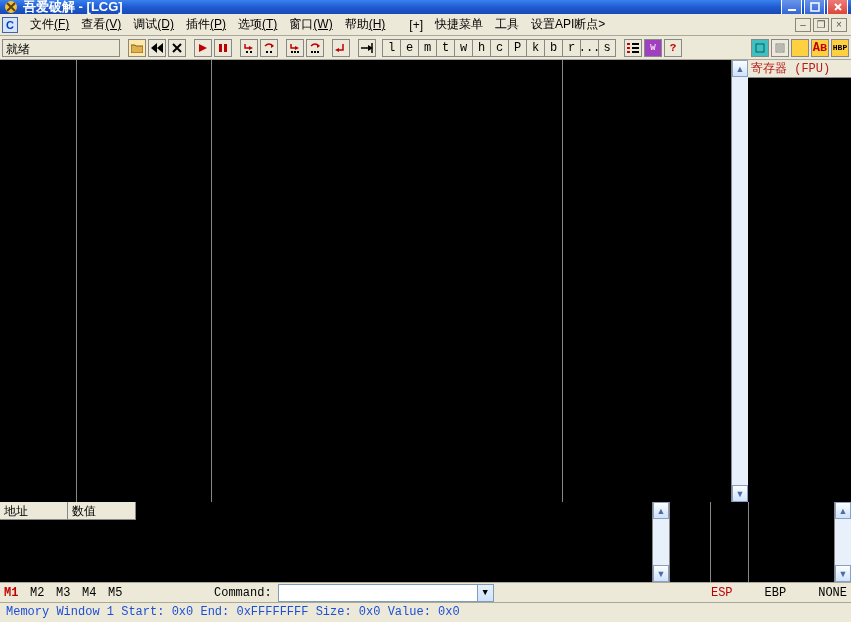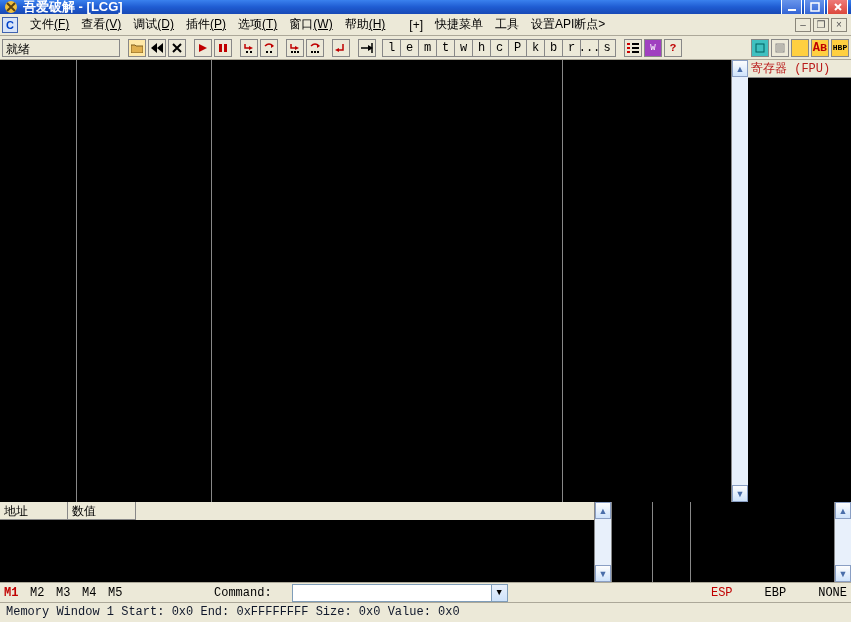--- a/index.html
+++ b/index.html
@@ -176,40 +176,40 @@
   background:#ece9d8;
   display:flex;
   font-family: "SimSun", monospace;
 }
 .dump-h {
   border-right:1px solid #888;
   border-bottom:1px solid #888;
   padding: 1px 4px;
   color:#000;
 }
-.dump-left { width: 594px; display:flex; flex-direction:column; }
+.dump-left { width: 652px; display:flex; flex-direction:row; }
 .dump-body { flex:1; background:#000; }
 .dump-sb { width:17px; background:#ece9d8; border-left:1px solid #888; display:flex; flex-direction:column;}
 .stack-pane { flex:1; background:#000; border-left:1px solid #888; position:relative; }
 .stack-line { position:absolute; top:0; bottom:0; width:1px; background:#888; }
 
 
 .mrow {
   height: 20px;
   background:#ece9d8;
   border-top:1px solid #aca899;
   display:flex;
   align-items:center;
   padding: 0 4px;
   font-family: "Courier New", monospace;
   font-size: 12px;
 }
 .m-btn { width: 26px; color:#000; }
 .m-btn.active { color:#c00000; font-weight:bold; }
-.cmd-label { margin-left: 80px; margin-right:20px; color:#000; }
+.cmd-label { margin-left: 80px; margin-right:6px; color:#000; }
 .cmd-input {
   width: 200px; height: 18px;
   border: 1px solid #7f9db9;
   background:#fff;
   font-size:12px;
   padding: 0 2px;
 }
 .cmd-dd {
   width: 16px; height:18px;
   border:1px solid #7f9db9; border-left:none;
@@ -224,21 +224,21 @@
 .none { color:#000; }
 
 
 .statusbar {
   height: 20px;
   background: #ece9d8;
   border-top: 1px solid #aca899;
   padding: 2px 6px;
   font-family: "Courier New", monospace;
   font-size: 12px;
-  color:#0f172a;
+  color:#1d4ed8;
 }
 </style>
 </head>
 <body>
 
 <div class="titlebar">
   <span class="app-icon">
     <svg width="16" height="16" viewBox="0 0 16 16">
         <circle cx="8" cy="8" r="6" fill="#f0c040"></circle>
         <path d="M4 4 L12 12 M12 4 L4 12" stroke="#5a4010" stroke-width="2"></path>

